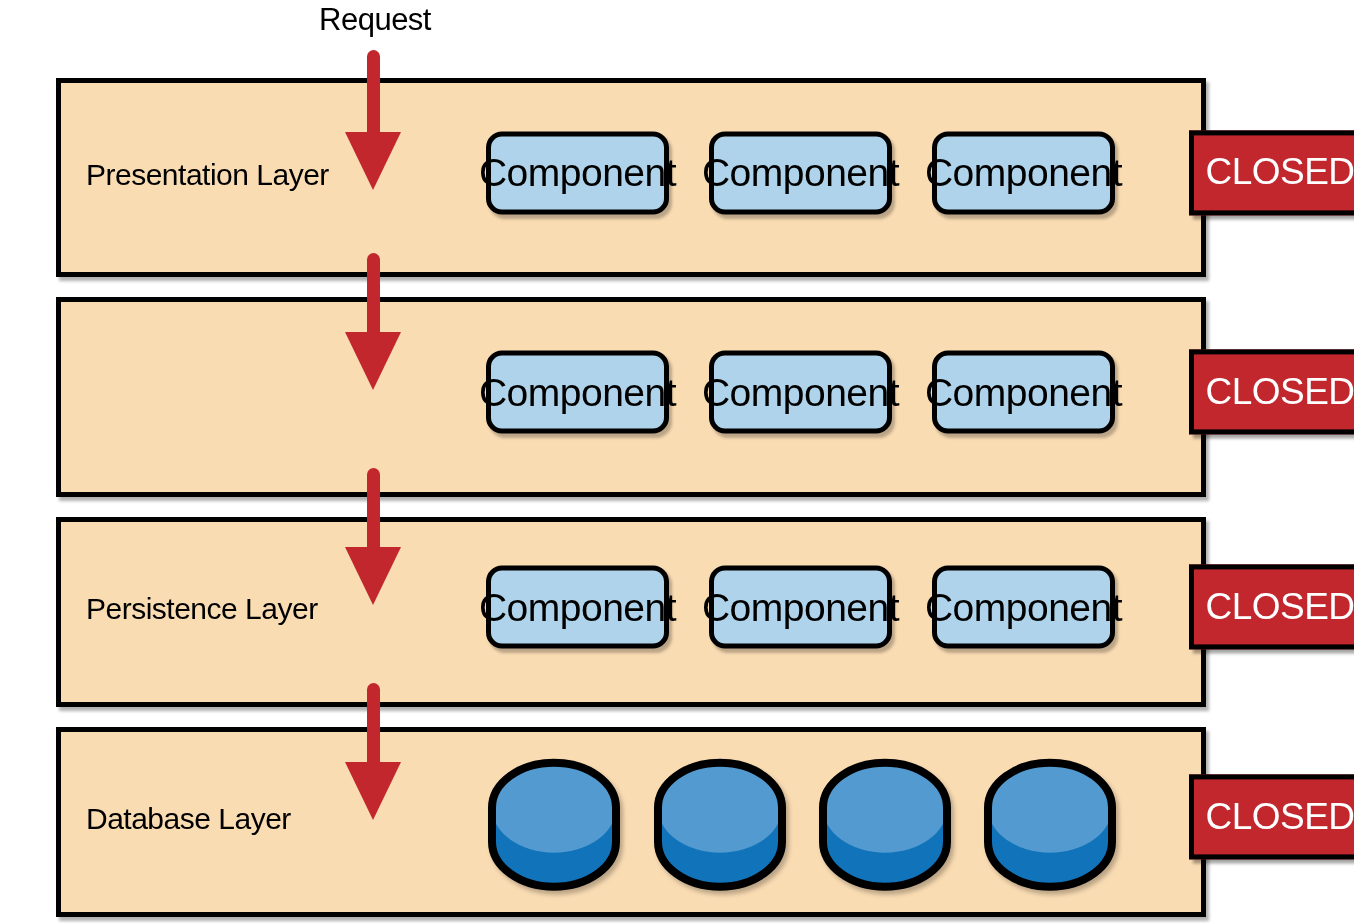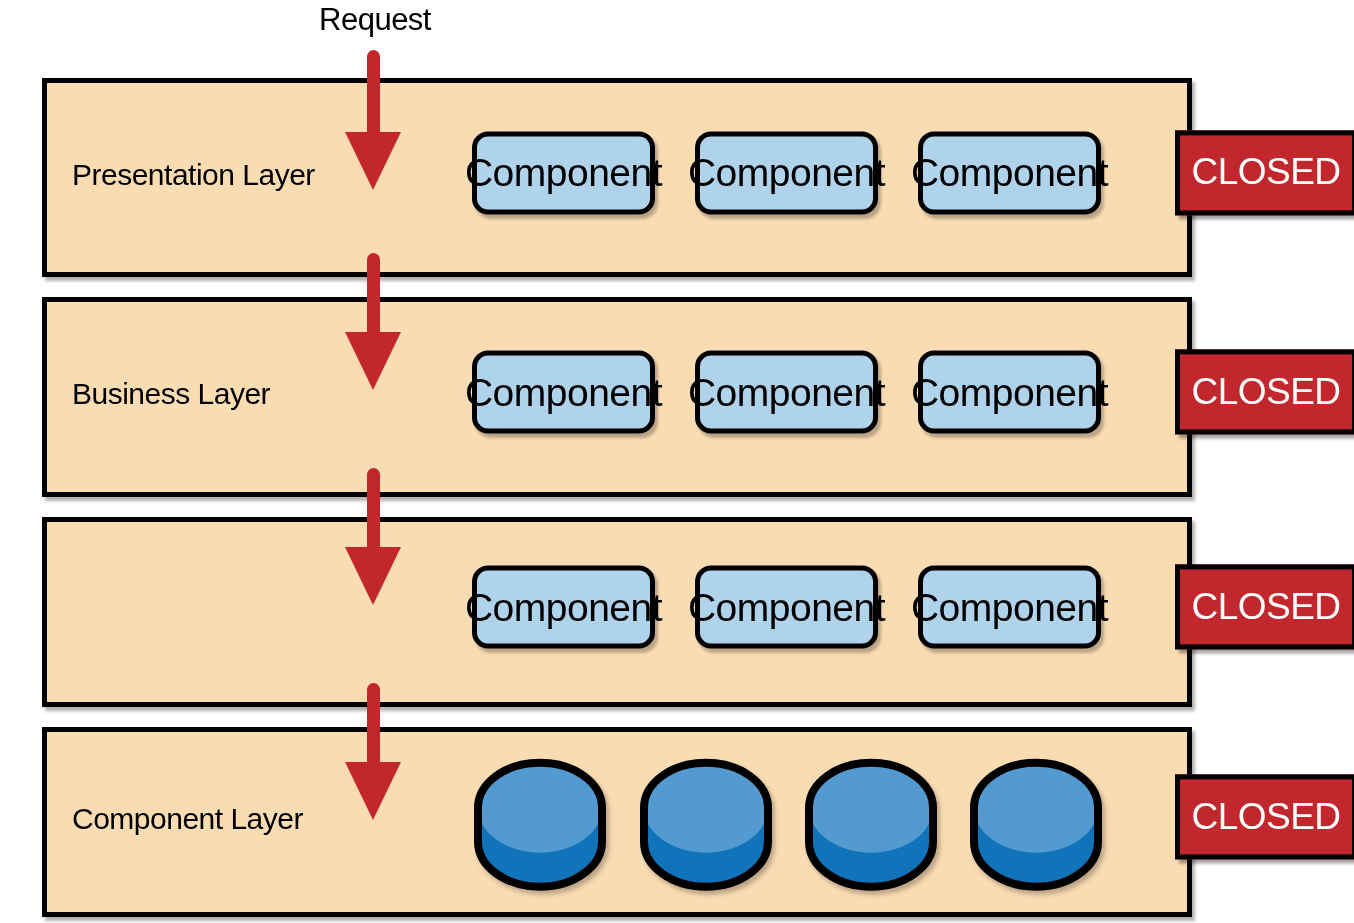--- a/index.html
+++ b/index.html
@@ -10,21 +10,21 @@
   *{margin:0;padding:0;box-sizing:border-box;}
   body{background:var(--background);font-family:"Liberation Sans",sans-serif;color:var(--text);}
   .canvas{position:relative;width:1354px;height:923px;background:var(--background);overflow:hidden;margin-left:40px;}
 
   .request-label{
     position:absolute;left:235px;top:2px;width:200px;text-align:center;
     font-size:31px;letter-spacing:-0.5px;color:var(--text);
   }
 
   .layer{
-    position:absolute;left:2px;width:1150px;background:var(--layer-fill);
+    position:absolute;left:16px;width:1150px;background:var(--layer-fill);
     border:5px solid var(--border);box-shadow:3px 4px 3px rgba(0,0,0,0.30);
   }
   .layer-presentation{top:78px;height:199px;}
   .layer-business{top:297px;height:200px;}
   .layer-persistence{top:517px;height:190px;}
   .layer-database{top:727px;height:190px;}
 
   .layer-label{
     position:absolute;left:25px;top:50%;transform:translateY(-58%);
     font-size:30px;letter-spacing:-0.5px;white-space:nowrap;color:var(--text);
@@ -89,36 +89,36 @@
 
   <section class="layer layer-presentation">
     <span class="layer-label">Presentation Layer</span>
     <div class="component comp-1">Component</div>
     <div class="component comp-2">Component</div>
     <div class="component comp-3">Component</div>
     <div class="closed-badge">CLOSED</div>
   </section>
 
   <section class="layer layer-business">
-    <span class="layer-label">Business Layer</span>
     <div class="component comp-1">Component</div>
     <div class="component comp-2">Component</div>
     <div class="component comp-3">Component</div>
     <div class="closed-badge">CLOSED</div>
   </section>
 
   <section class="layer layer-persistence">
+    <span class="layer-label">Persistence Layer</span>
     <div class="component comp-1">Component</div>
     <div class="component comp-2">Component</div>
     <div class="component comp-3">Component</div>
     <div class="closed-badge">CLOSED</div>
   </section>
 
   <section class="layer layer-database">
-    <span class="layer-label">Component Layer</span>
+    <span class="layer-label">Database Layer</span>
 
     <svg class="db-cylinder db-1" viewBox="0 0 136 134" xmlns="http://www.w3.org/2000/svg">
       <path d="M6 50 A62 45 0 0 1 130 50 L130 84 A62 45 0 0 1 6 84 Z" fill="var(--db-body)"></path>
       <ellipse cx="68" cy="50" rx="62" ry="45" fill="var(--db-top)"></ellipse>
       <path d="M6 50 A62 45 0 0 1 130 50 L130 84 A62 45 0 0 1 6 84 Z" fill="none" stroke="var(--border)" stroke-width="8" stroke-linejoin="round"></path>
     </svg>
     <svg class="db-cylinder db-2" viewBox="0 0 136 134" xmlns="http://www.w3.org/2000/svg">
       <path d="M6 50 A62 45 0 0 1 130 50 L130 84 A62 45 0 0 1 6 84 Z" fill="var(--db-body)"></path>
       <ellipse cx="68" cy="50" rx="62" ry="45" fill="var(--db-top)"></ellipse>
       <path d="M6 50 A62 45 0 0 1 130 50 L130 84 A62 45 0 0 1 6 84 Z" fill="none" stroke="var(--border)" stroke-width="8" stroke-linejoin="round"></path>

